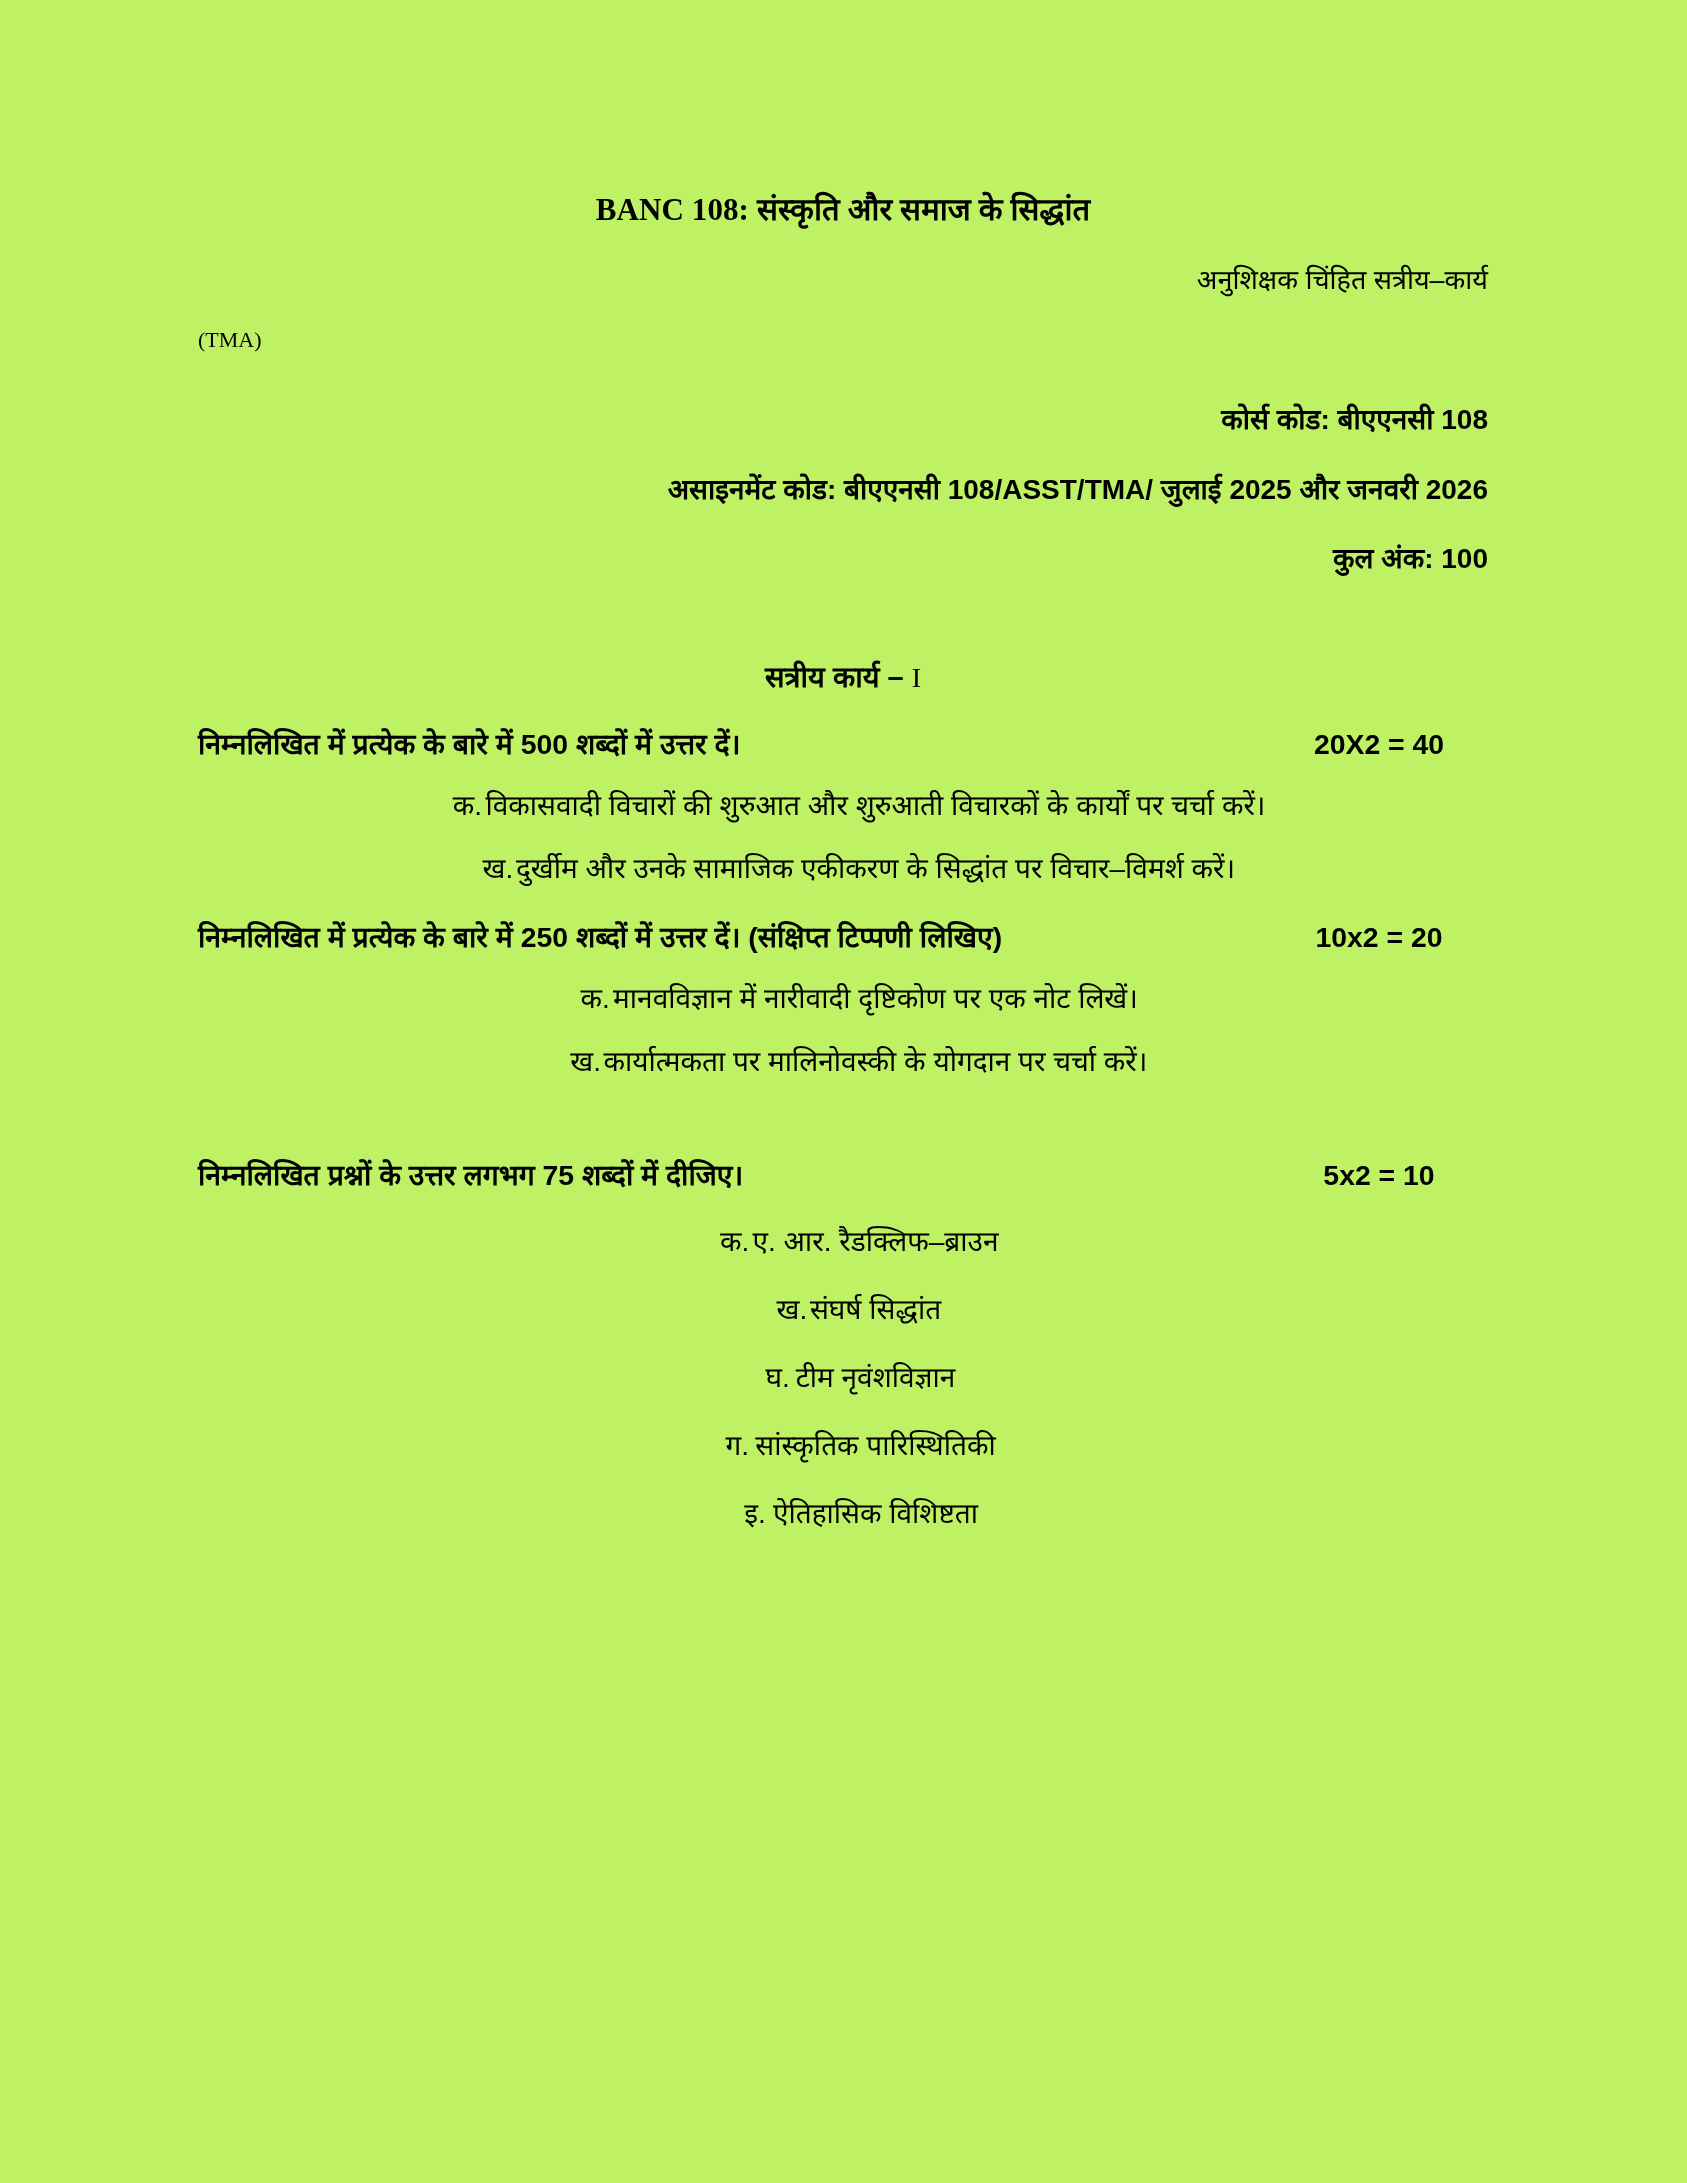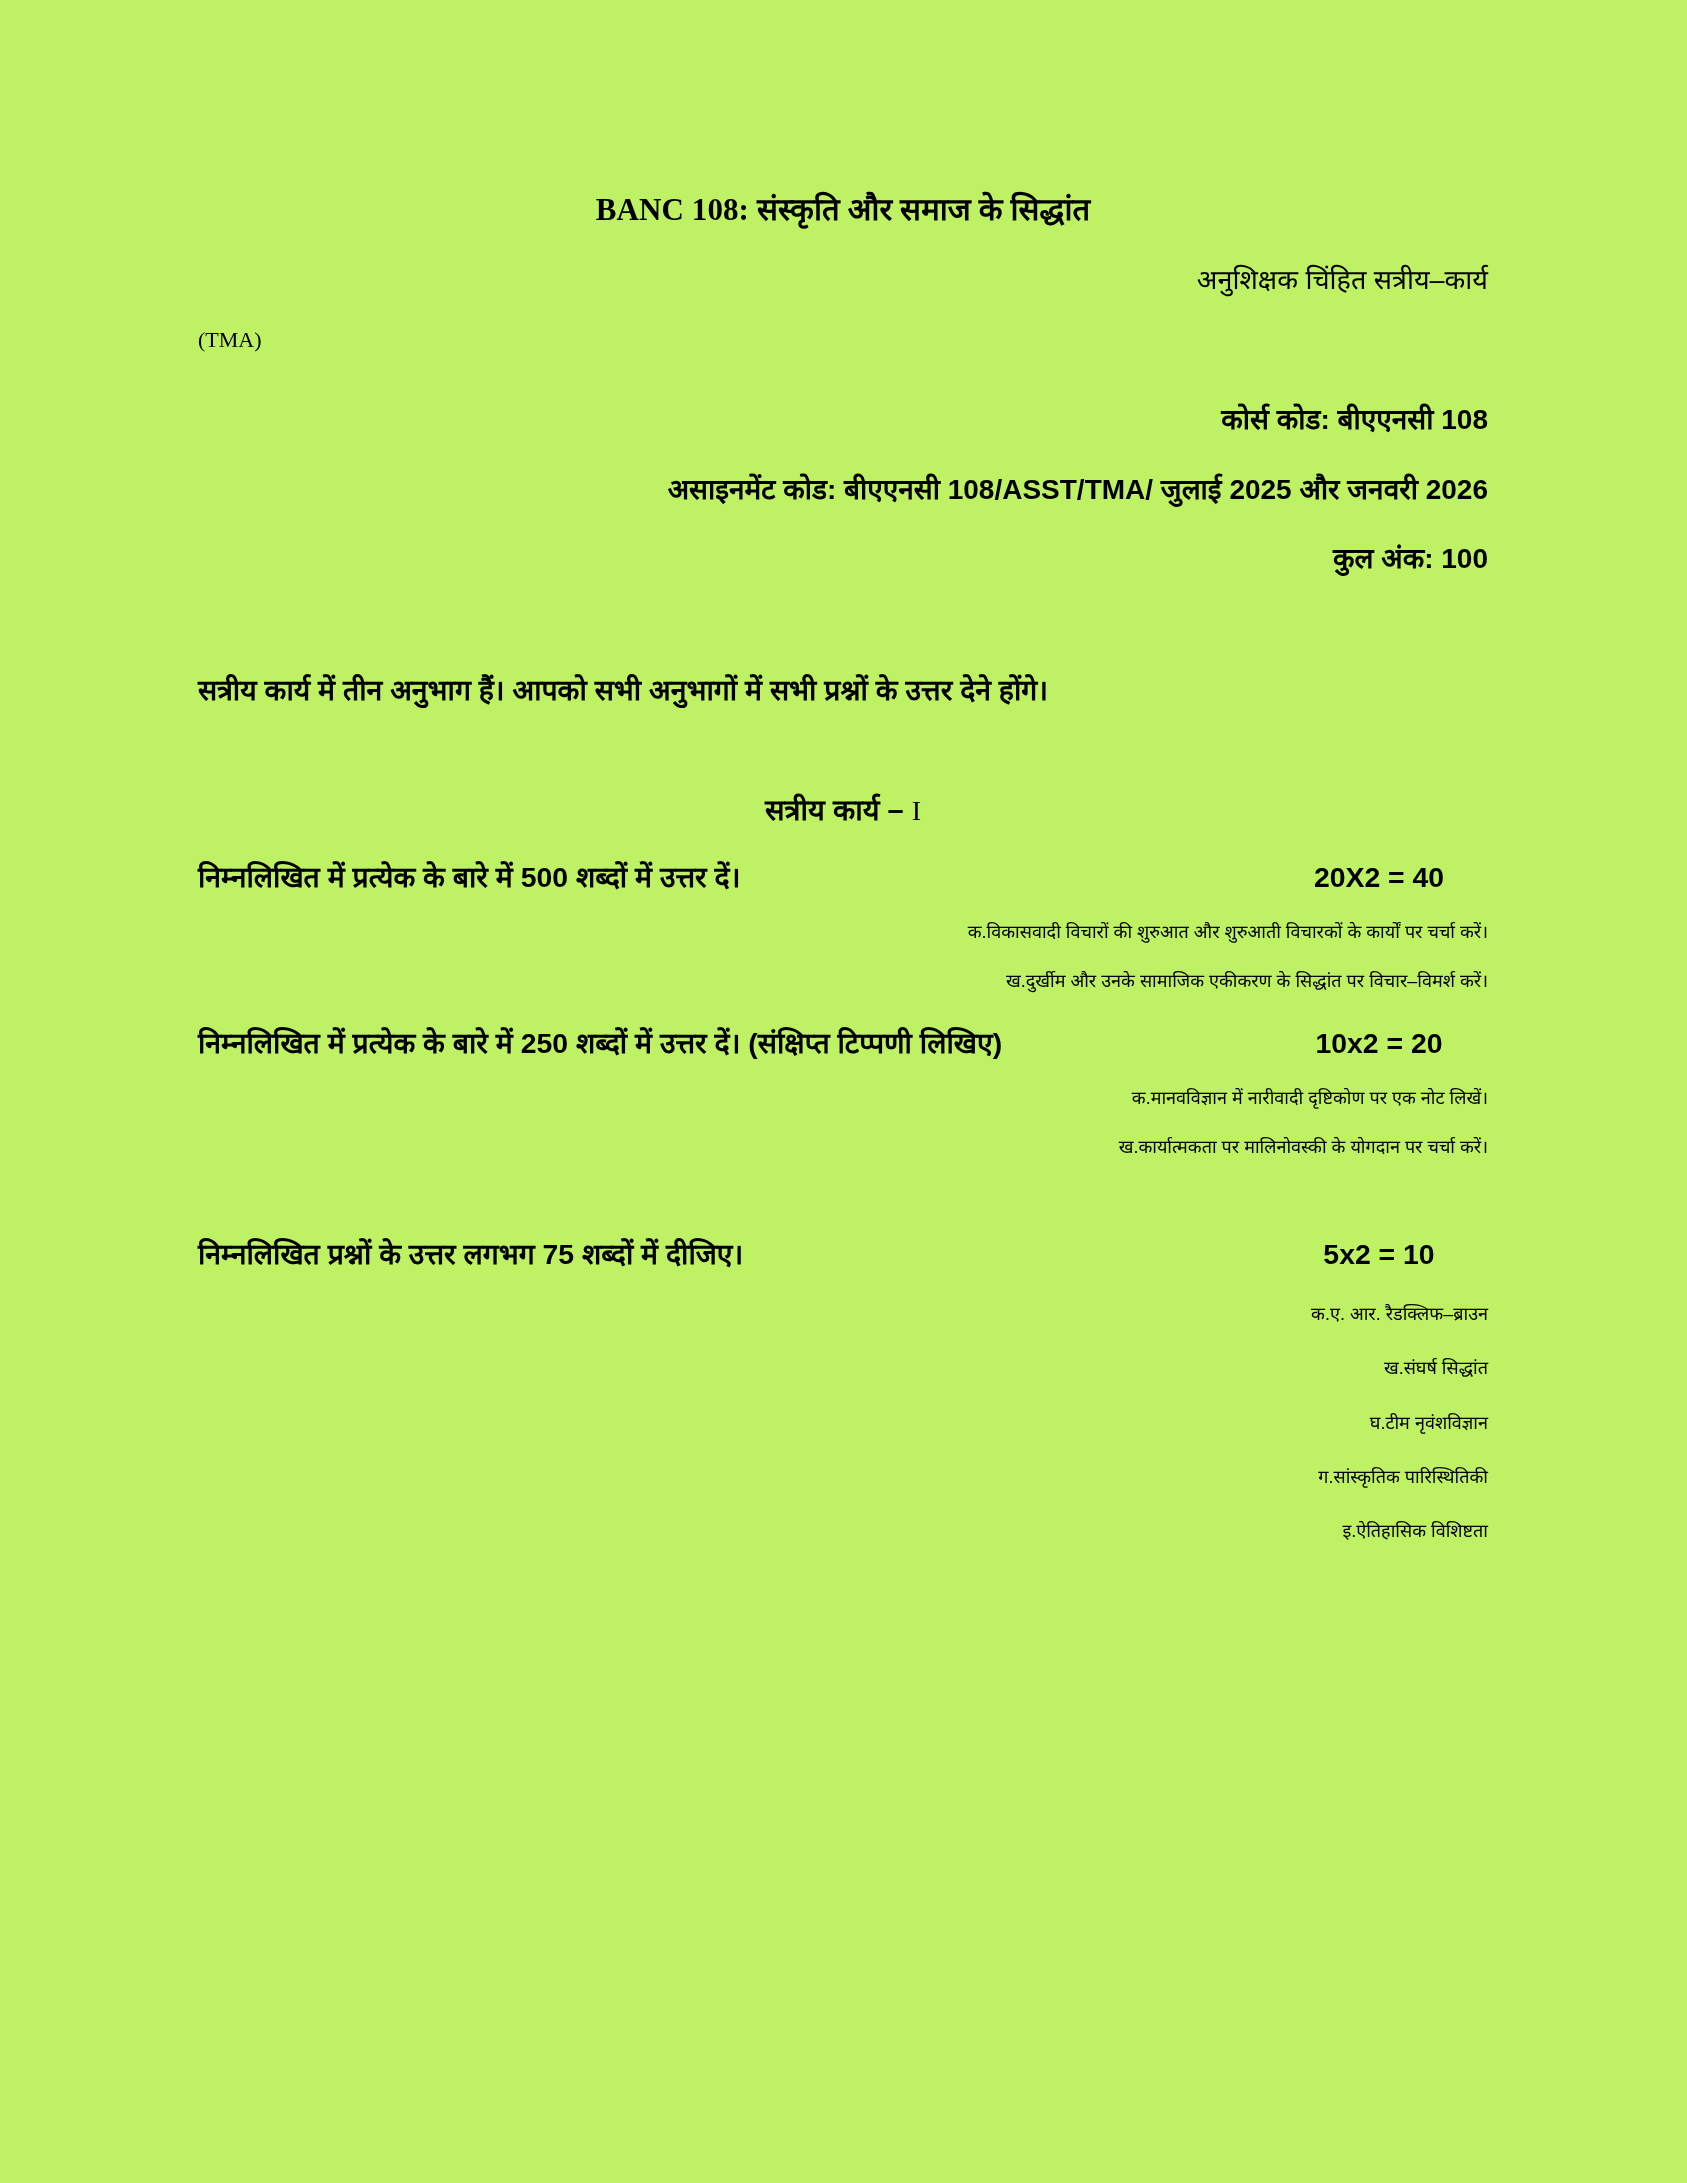--- a/index.html
+++ b/index.html
@@ -111,27 +111,27 @@
     width: 218px;
     text-align: center;
     padding-left: 36px;
     font-family: "Liberation Sans", "DejaVu Sans", sans-serif;
     font-weight: bold;
     white-space: nowrap;
   }
 
   
   .q-item {
-    font-size: 18px;
+    font-size: 28px;
     font-weight: normal;
     font-family: "Liberation Sans", "DejaVu Sans", sans-serif;
     margin-top: 25px;
     padding-left: 29px;
     line-height: 1.35;
-    text-align: right;
+    text-align: center;
   }
   .q-item .q-label {
     display: inline-block;
     min-width: 36px;
   }
   .list-tight .q-item { margin-top: 30px; }
   .spacer-lg { height: 46px; }
 </style>
 </head>
 <body>
@@ -142,21 +142,20 @@
     <div class="title-main"><span class="latin">BANC 108:</span><span> संस्कृति और समाज के सिद्धांत</span></div>
 
     <div class="title-sub">अनुशिक्षक चिंहित सत्रीय–कार्य</div>
 
     <div class="title-tma">(TMA)</div>
 
     <div class="meta m1">कोर्स कोड: बीएएनसी 108</div>
     <div class="meta m2">असाइनमेंट कोड: बीएएनसी 108/ASST/TMA/ जुलाई 2025 और जनवरी 2026</div>
     <div class="meta m3">कुल अंक: 100</div>
 
-    <div class="instruction">सत्रीय कार्य में तीन अनुभाग हैं। आपको सभी अनुभागों में सभी प्रश्नों के उत्तर देने होंगे।</div>
 
     <div class="section-heading"><span>सत्रीय कार्य – </span><span class="roman">I</span></div>
 
     <div class="prompt-row">
       <div class="prompt-text">निम्नलिखित में प्रत्येक के बारे में 500 शब्दों में उत्तर दें।</div>
       <div class="prompt-marks">20X2 = 40</div>
     </div>
 
     <div class="q-item"><span class="q-label">क.</span><span>विकासवादी विचारों की शुरुआत और शुरुआती विचारकों के कार्यों पर चर्चा करें।</span></div>
     <div class="q-item"><span class="q-label">ख.</span><span>दुर्खीम और उनके सामाजिक एकीकरण के सिद्धांत पर विचार–विमर्श करें।</span></div>

